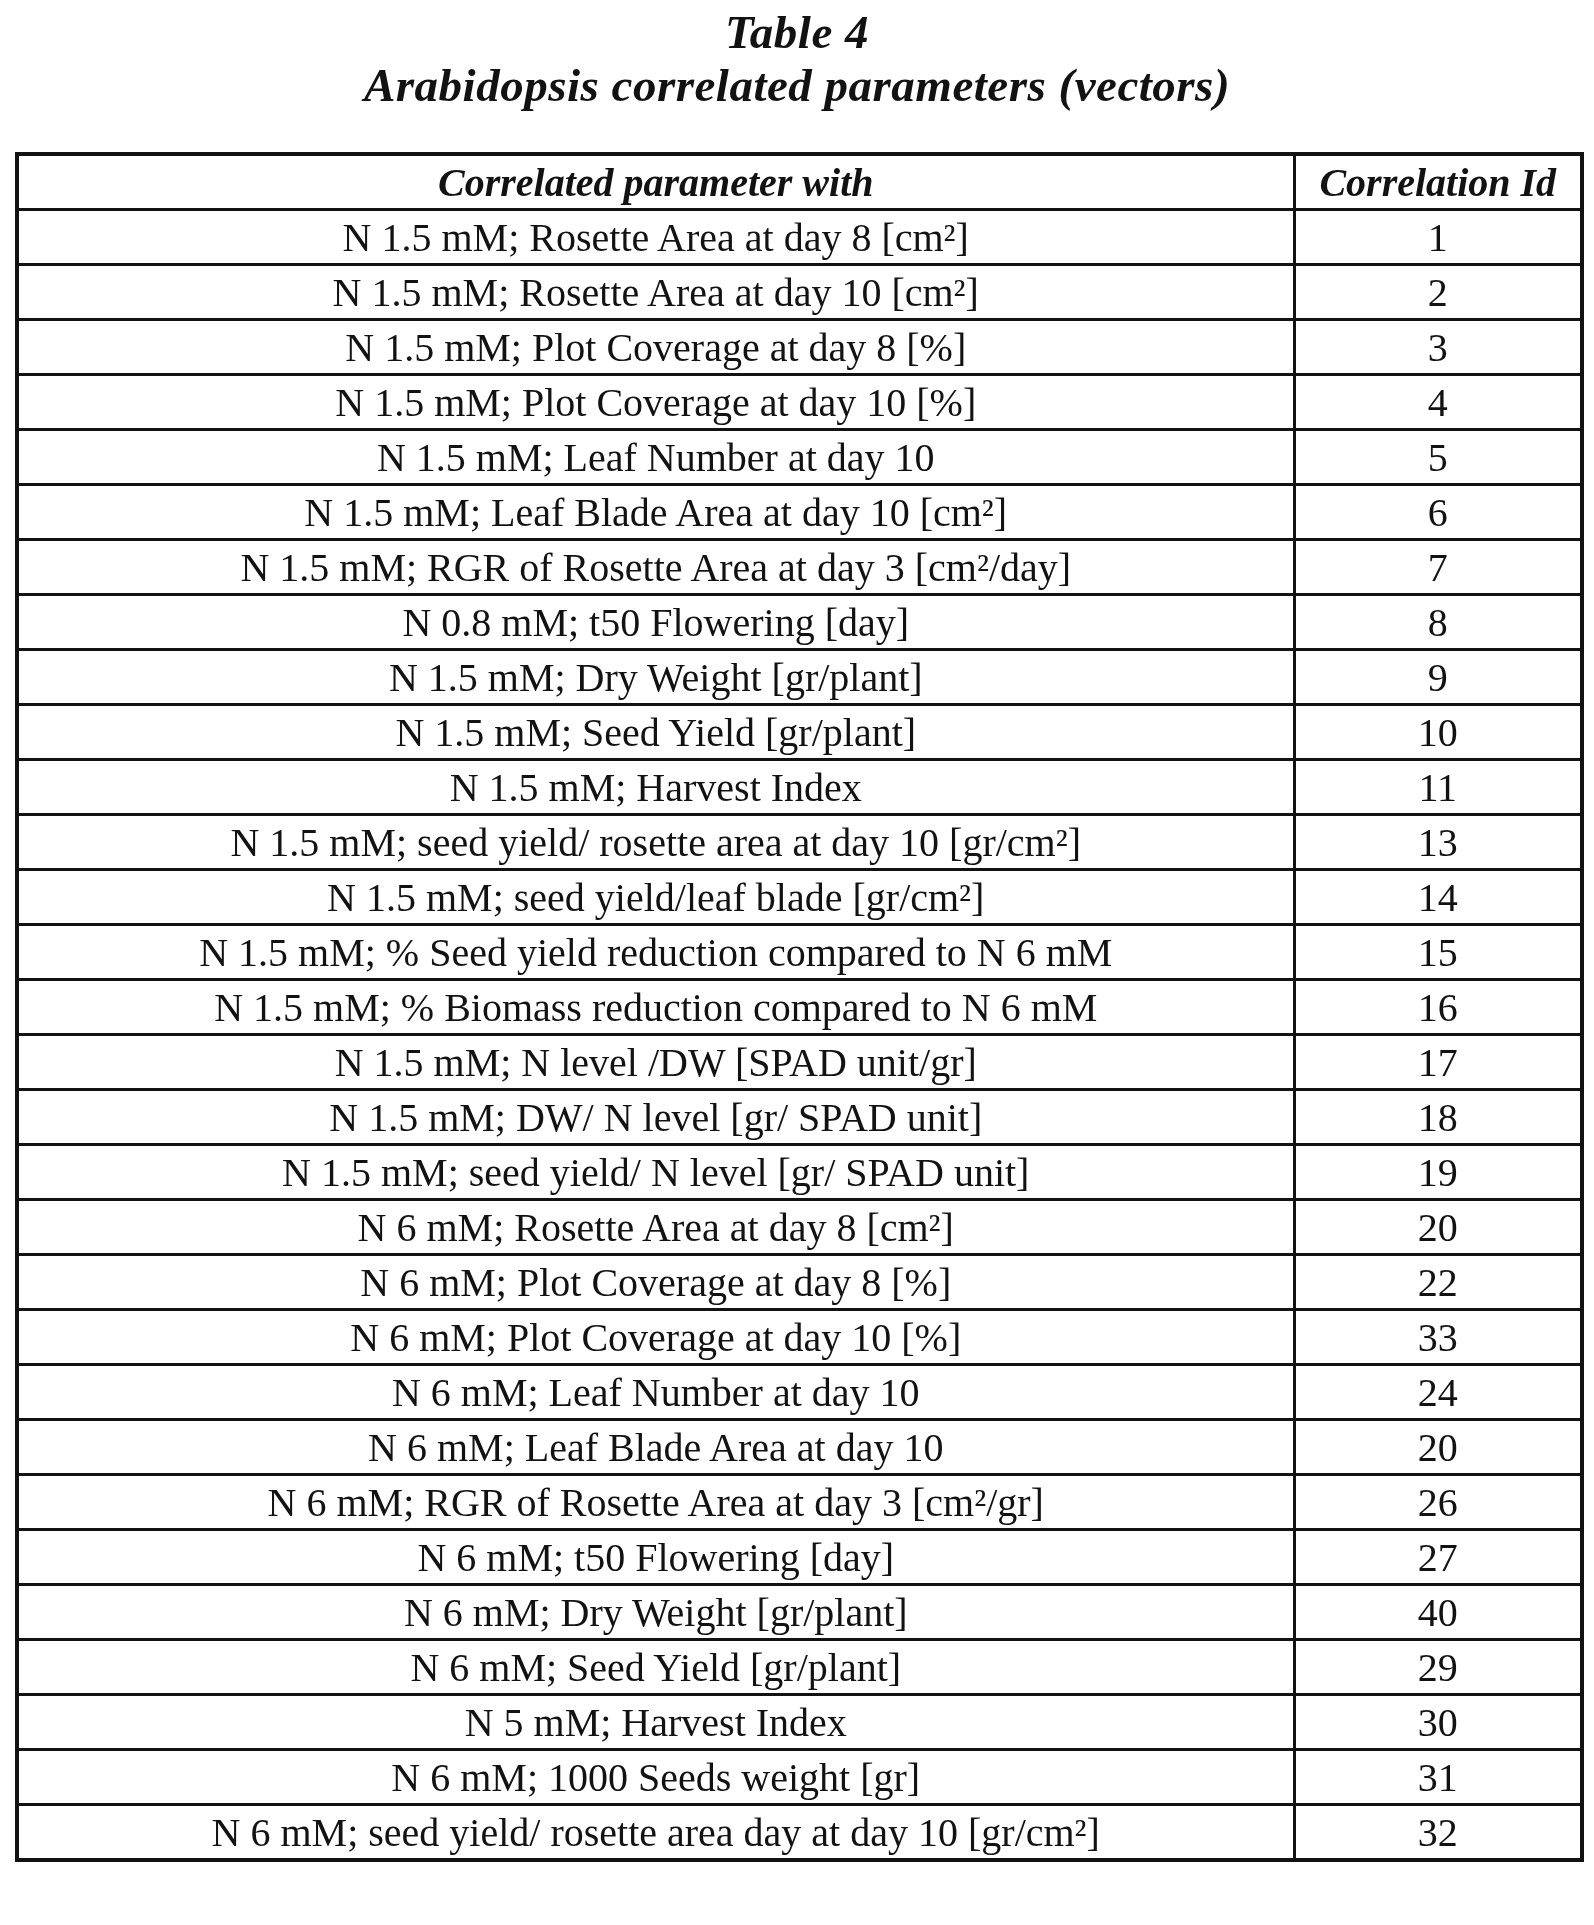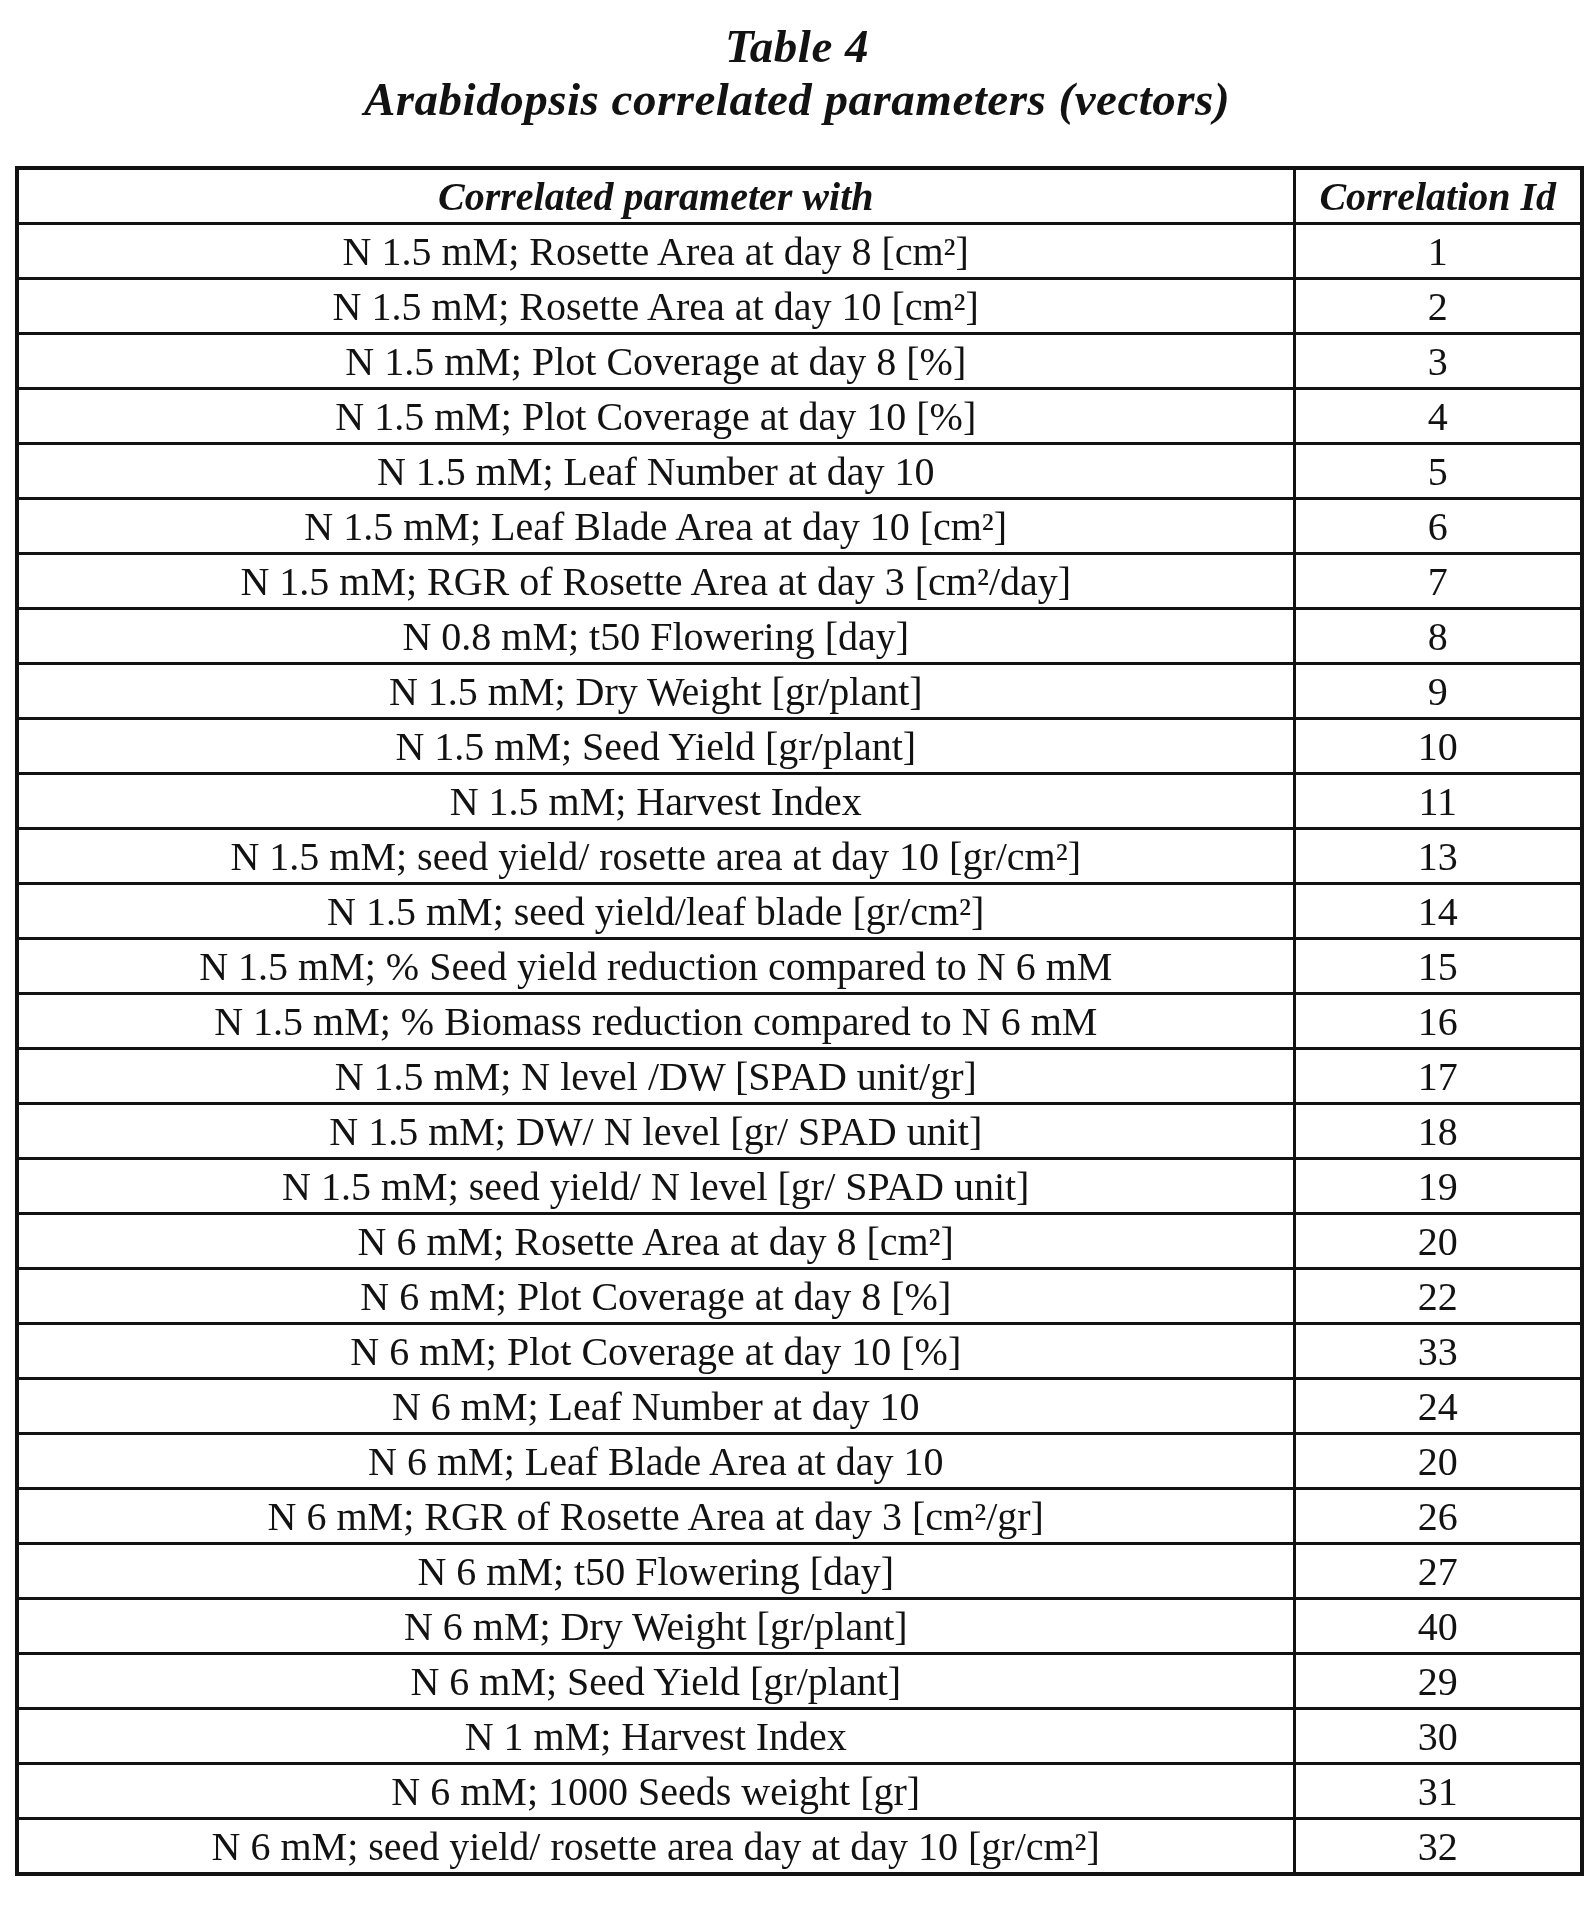--- a/index.html
+++ b/index.html
@@ -9,21 +9,21 @@
   }
   body {
     width: 1594px;
     height: 1925px;
     font-family: "Liberation Serif", "DejaVu Serif", serif;
     color: #121212;
     position: relative;
     overflow: hidden;
   }
   .title-block {
-    padding-top: 20px;
+    padding-top: 6px;
     text-align: center;
     line-height: 1.13;
   }
   .title-line {
     font-size: 47px;
     font-weight: bold;
     font-style: italic;
     letter-spacing: 0.5px;
   }
   table.params-table {
@@ -179,21 +179,21 @@
   </tr>
       <tr>
     <td>N 6 mM; Dry Weight [gr/plant]</td>
     <td>40</td>
   </tr>
       <tr>
     <td>N 6 mM; Seed Yield [gr/plant]</td>
     <td>29</td>
   </tr>
       <tr>
-    <td>N 1 mM; Harvest Index</td>
+    <td>N 5 mM; Harvest Index</td>
     <td>30</td>
   </tr>
       <tr>
     <td>N 6 mM; 1000 Seeds weight [gr]</td>
     <td>31</td>
   </tr>
       <tr>
     <td>N 6 mM; seed yield/ rosette area day at day 10 [gr/cm²]</td>
     <td>32</td>
   </tr>

